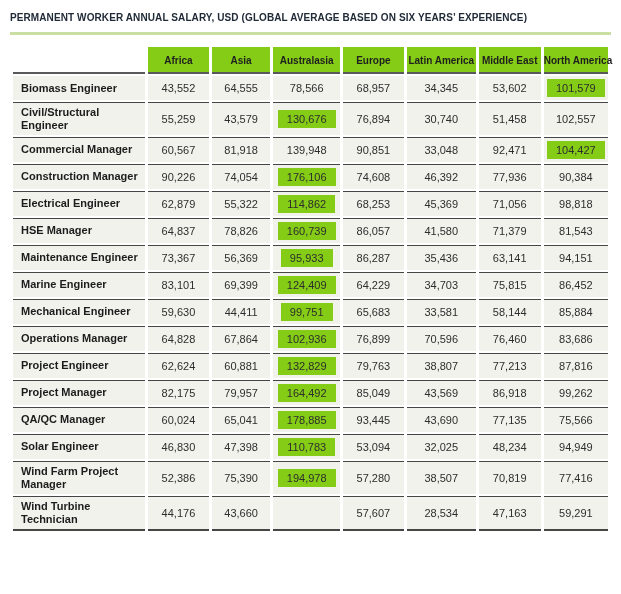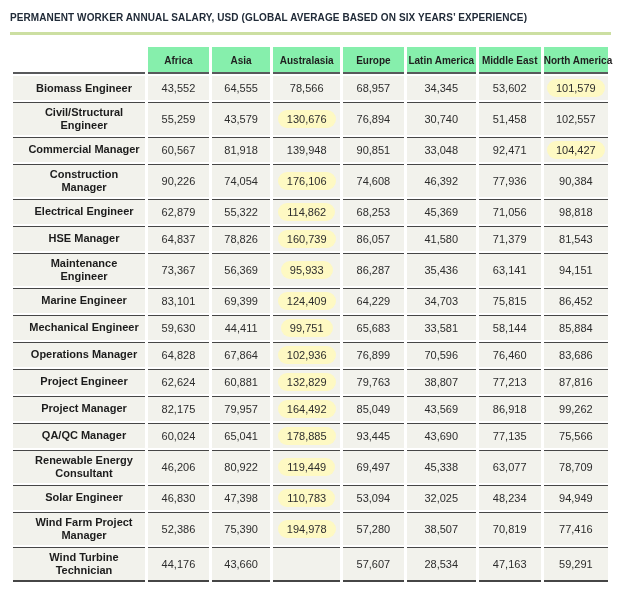--- a/index.html
+++ b/index.html
@@ -34,50 +34,50 @@
     table-layout: fixed;
   }
   th.col-head {
     font-size: 10px;
     font-weight: bold;
     color: #1f1f1f;
     text-align: center;
     white-space: nowrap;
     padding: 8px 0 6px 0;
     border-bottom: 2px solid #58595b;
-    background: #86efac;
+    background: #84cc16;
   }
   th.corner {
     border-bottom: 2px solid #58595b;
     background: #ffffff;
   }
   td {
     background: #f2f2ec;
     border-top: 1px solid #464646;
     font-size: 11px;
     color: #2d2d2d;
     text-align: center;
     vertical-align: middle;
     padding: 3px 1px;
     height: 24px;
   }
   tbody tr:first-child td { border-top: none; }
   tbody tr:last-child td { border-bottom: 2px solid #464646; }
   td.row-label {
     font-weight: bold;
-    text-align: center;
+    text-align: left;
     color: #1c1c1c;
-    padding-left: 14px;
+    padding-left: 8px;
     padding-right: 4px;
     line-height: 1.18;
   }
   .pill {
     display: inline-block;
-    background: #fef9c3;
-    border-radius: 9px;
+    background: #84cc16;
+    border-radius: 0;
     padding: 3px 9px;
     min-width: 50px;
   }
 </style>
 </head>
 <body>
 
 <div class="page">
   <div class="title">PERMANENT WORKER ANNUAL SALARY, USD (GLOBAL AVERAGE BASED ON SIX YEARS’ EXPERIENCE)</div>
   <div class="title-rule"></div>
@@ -230,30 +230,20 @@
           <td class="row-label">QA/QC Manager</td>
           <td>60,024</td>
           <td>65,041</td>
           <td><span class="pill">178,885</span></td>
           <td>93,445</td>
           <td>43,690</td>
           <td>77,135</td>
           <td>75,566</td>
         </tr>
         <tr>
-          <td class="row-label">Renewable Energy Consultant</td>
-          <td>46,206</td>
-          <td>80,922</td>
-          <td><span class="pill">119,449</span></td>
-          <td>69,497</td>
-          <td>45,338</td>
-          <td>63,077</td>
-          <td>78,709</td>
-        </tr>
-        <tr>
           <td class="row-label">Solar Engineer</td>
           <td>46,830</td>
           <td>47,398</td>
           <td><span class="pill">110,783</span></td>
           <td>53,094</td>
           <td>32,025</td>
           <td>48,234</td>
           <td>94,949</td>
         </tr>
         <tr>

